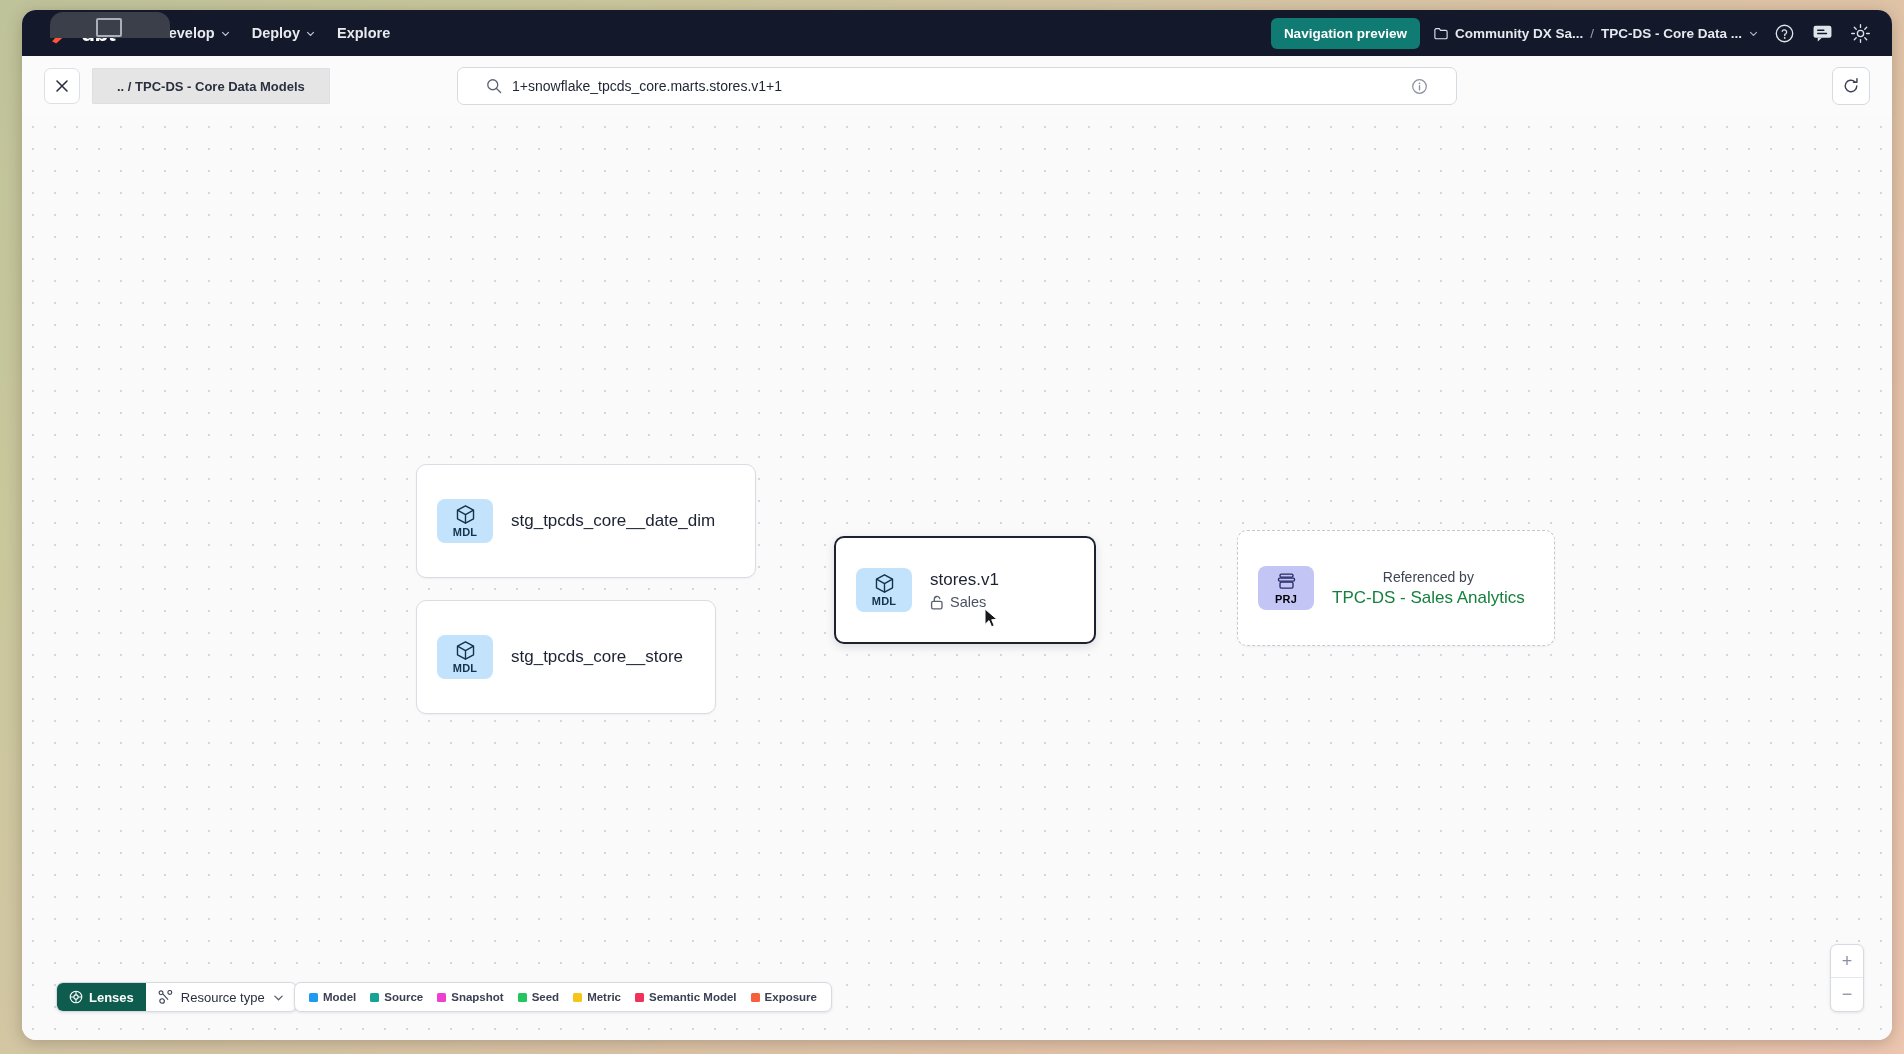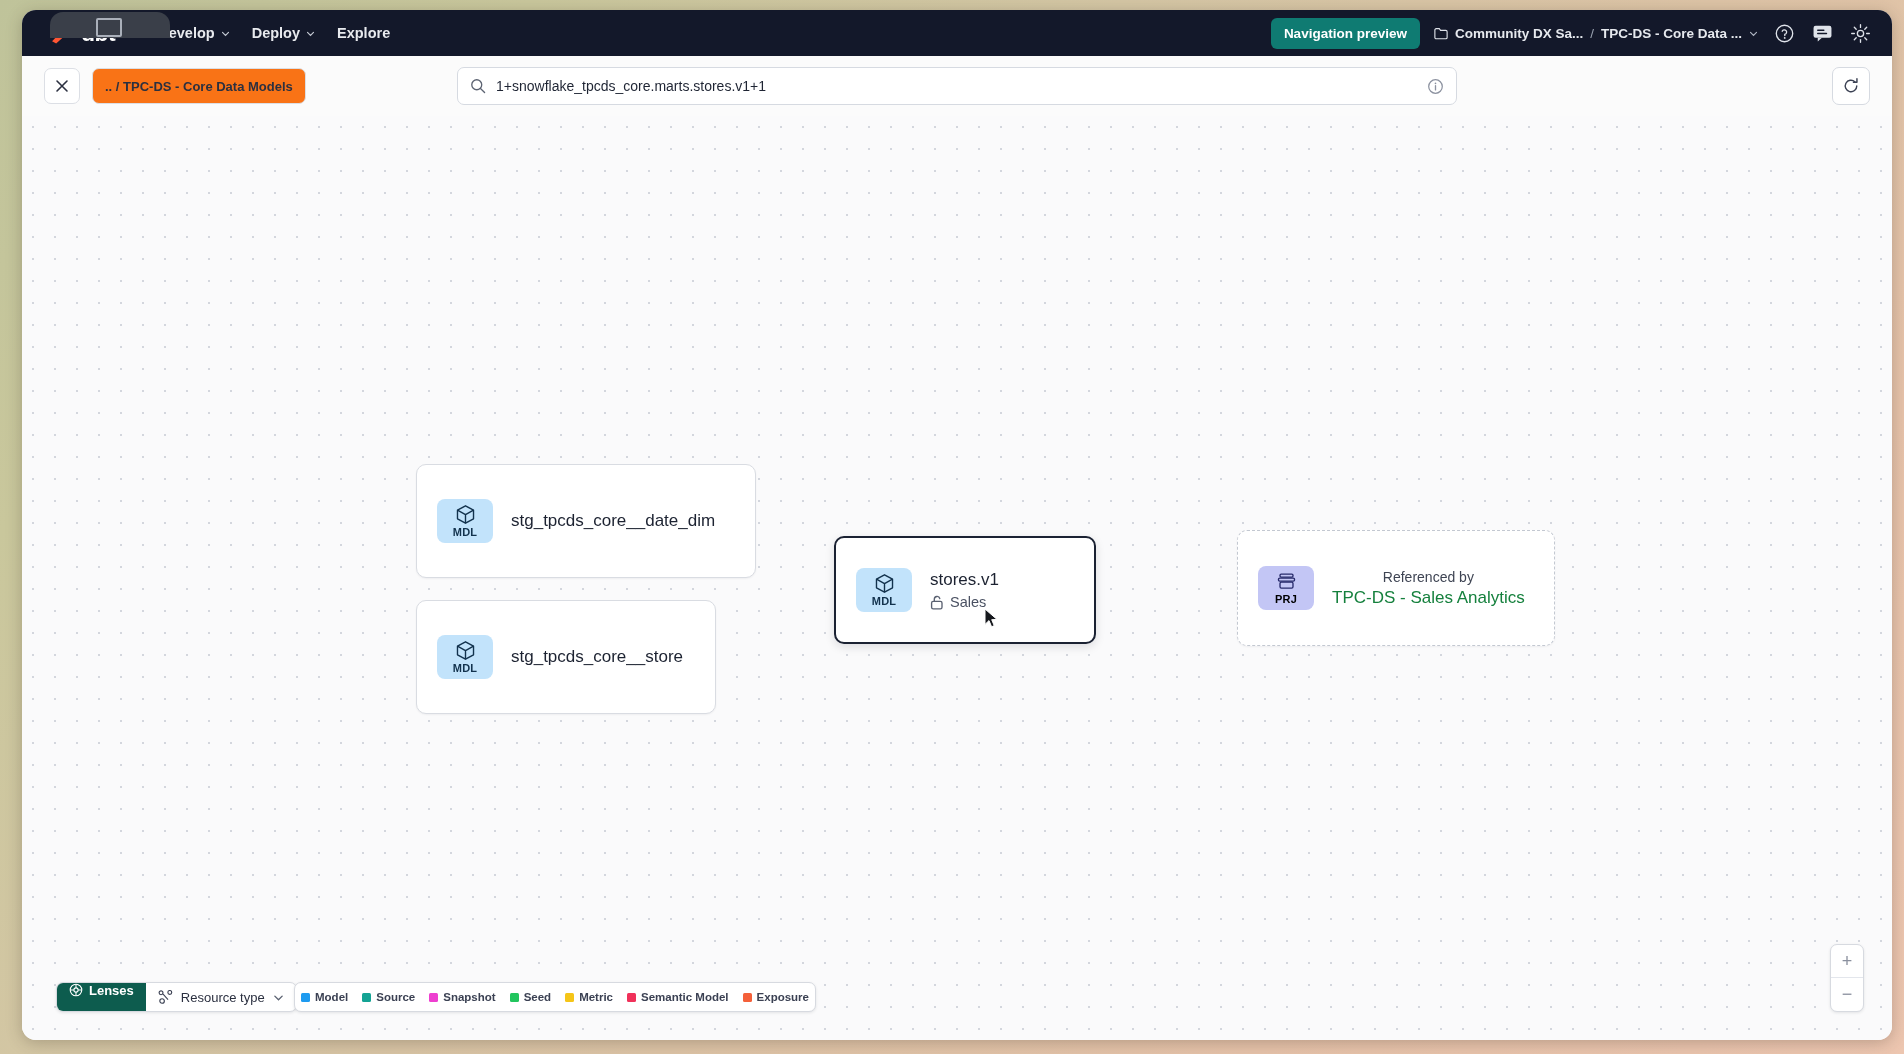--- a/index.html
+++ b/index.html
@@ -85,30 +85,30 @@
     display: flex; align-items: center;
     padding: 0 22px; gap: 12px; z-index: 20;
   }
   .sq-btn {
     width: 36px; height: 36px;
     background: #fff; border: 1px solid #dcdfe5; border-radius: 7px;
     display: flex; align-items: center; justify-content: center;
     cursor: pointer;
   }
   .crumb-pill {
-    height: 36px; background: #f97316;
-    border: 1px solid #dcdfe5; border-radius: 7px;
-    display: flex; align-items: center; padding: 0 12px;
+    height: 36px; background: #e5e5e5;
+    border: 1px solid #dcdfe5; border-radius: 1px;
+    display: flex; align-items: center; padding: 0 24px;
     font-size: 13px; color: #2b3040; font-weight: 600; cursor: pointer;
   }
   .searchwrap {
     position: absolute; left: 50%; transform: translateX(-50%);
     width: 1000px; height: 38px;
     background: #fff; border: 1px solid #d6dae1; border-radius: 7px;
-    display: flex; align-items: center; padding: 0 12px; gap: 10px;
+    display: flex; align-items: center; padding: 0 28px; gap: 10px;
   }
   .searchwrap input {
     flex: 1; border: none; outline: none;
     font-size: 14px; color: #1e2433;
     font-family: "Liberation Sans", sans-serif;
   }
   .refresh-btn {
     position: absolute; right: 22px;
     width: 38px; height: 38px;
     background: #fff; border: 1px solid #d6dae1; border-radius: 7px;
@@ -165,33 +165,33 @@
   .lenses-group {
     position: absolute; left: 34px; bottom: 28px;
     display: flex; height: 30px;
     border-radius: 7px; overflow: hidden;
     border: 1px solid #d7dae0; background: #fff;
     box-shadow: 0 1px 3px rgba(20,25,40,.1);
     z-index: 15;
   }
   .lenses-btn {
     background: #0d5c4e; color: #fff;
-    display: flex; align-items: flex-start; gap: 6px;
+    display: flex; align-items: center; gap: 6px;
     padding: 0 12px; font-size: 13px; font-weight: 600; cursor: pointer;
   }
   .restype-btn {
     display: flex; align-items: center; gap: 8px;
     padding: 0 12px; font-size: 13px; color: #2b3040; cursor: pointer;
   }
   .legend {
     position: absolute; left: 272px; bottom: 28px;
     height: 30px; background: #fff;
     border: 1px solid #d7dae0; border-radius: 7px;
     display: flex; align-items: center; gap: 14px;
-    padding: 0 6px; z-index: 15;
+    padding: 0 14px; z-index: 15;
     box-shadow: 0 1px 3px rgba(20,25,40,.1);
   }
   .lg-item { display: flex; align-items: center; gap: 5px; font-size: 11.5px; color: #3b4153; font-weight: 600; }
   .swatch { width: 9px; height: 9px; border-radius: 1.5px; flex: none; }
 
   .zoomctl {
     position: absolute; right: 28px; bottom: 28px;
     width: 34px; background: #fff;
     border: 1px solid #d7dae0; border-radius: 7px;
     z-index: 15; box-shadow: 0 1px 3px rgba(20,25,40,.1);

